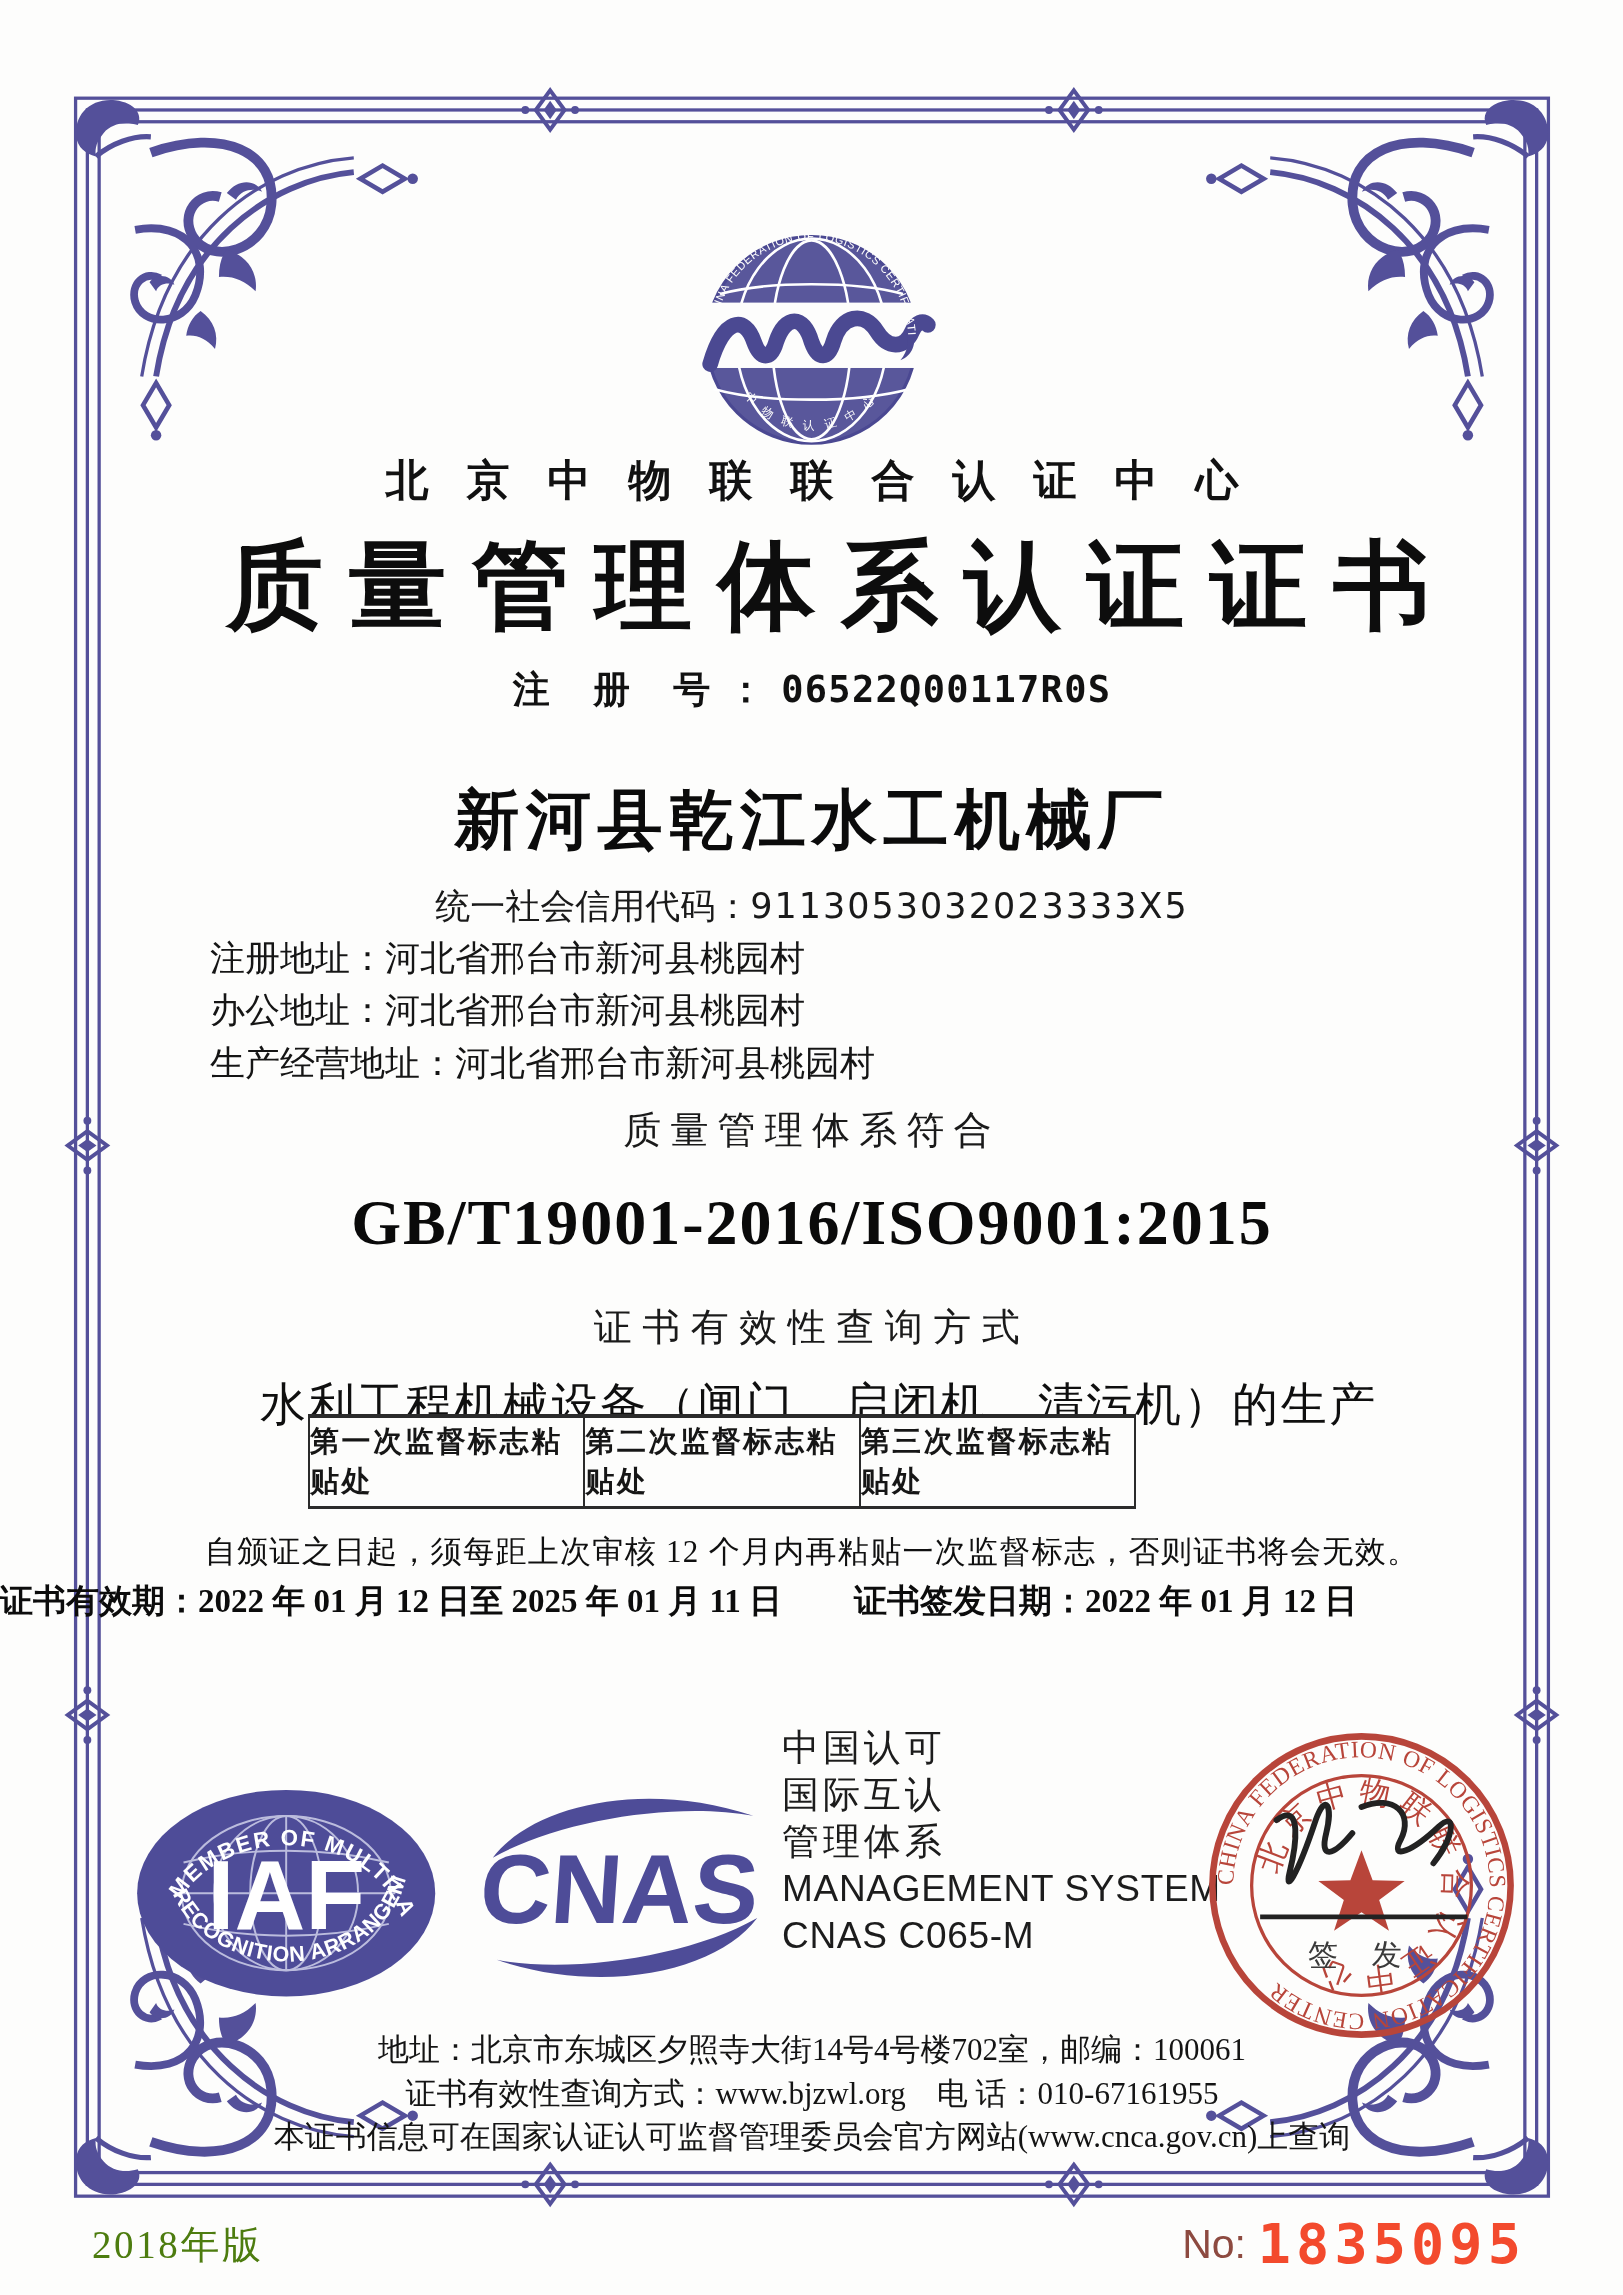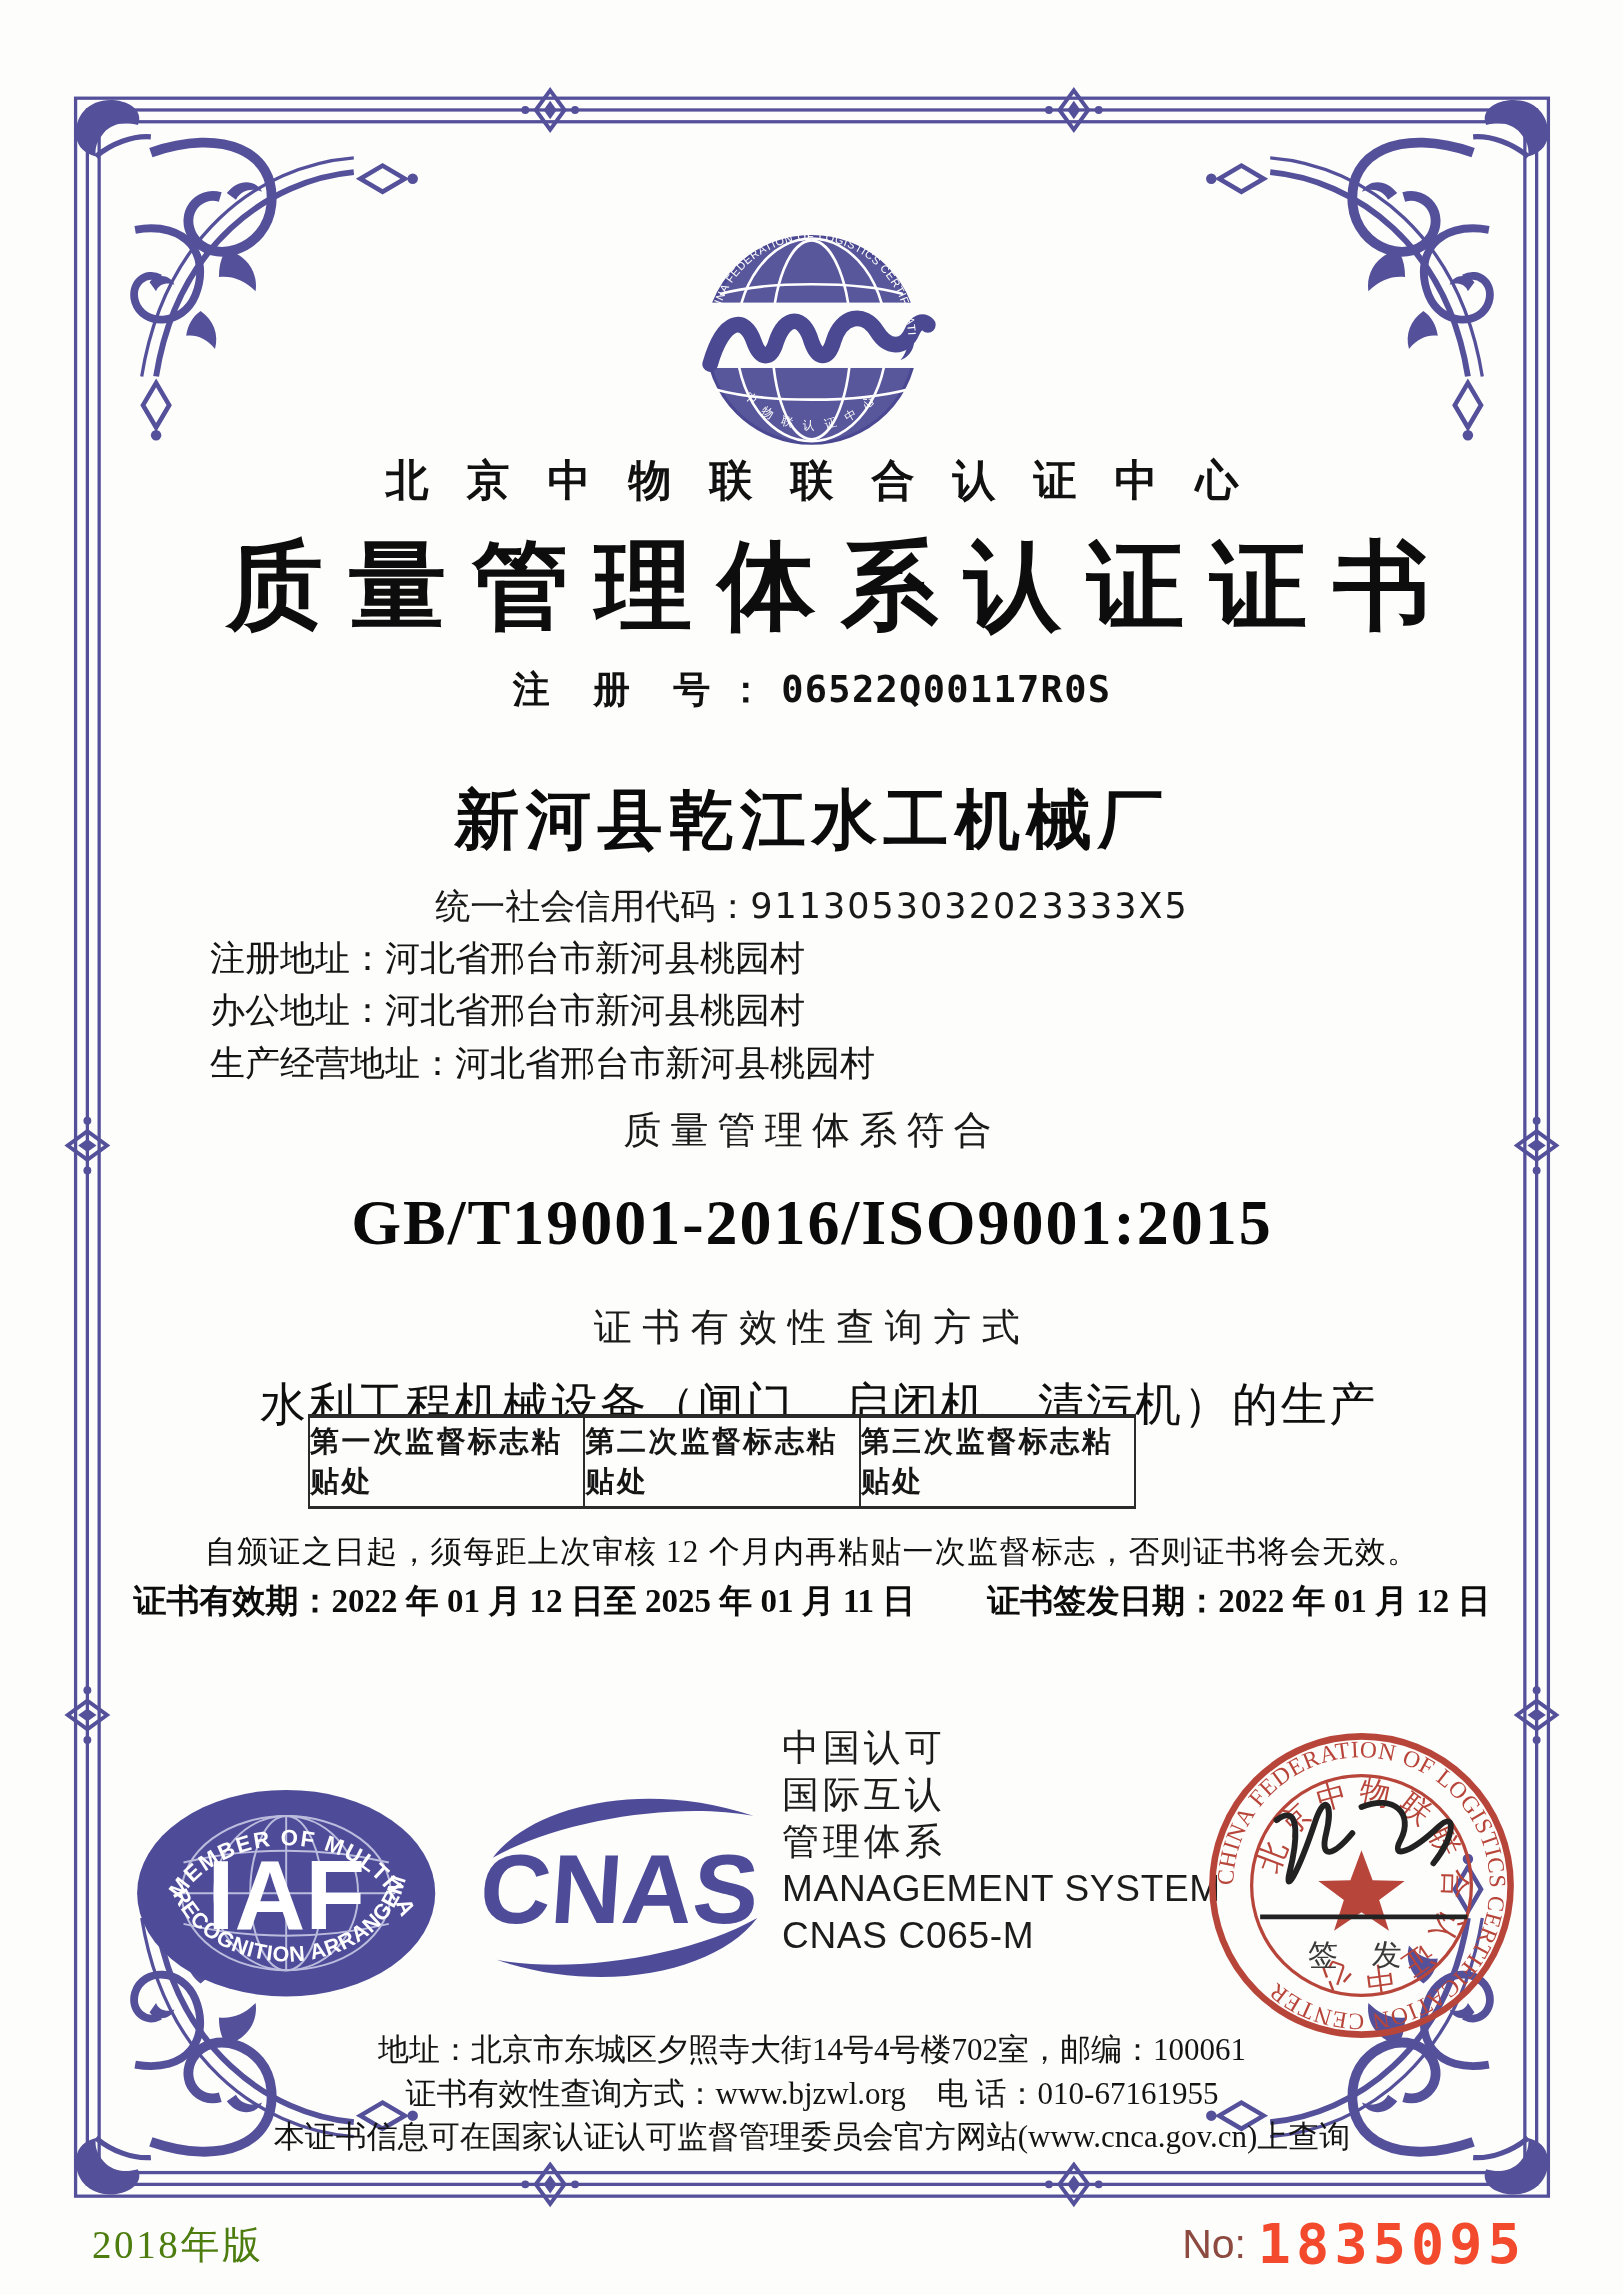--- a/index.html
+++ b/index.html
@@ -57,21 +57,21 @@
     background:#fdfdfc;box-sizing:border-box;
   }
   .sup-cell{
     flex:1;display:flex;align-items:center;justify-content:center;
     font-size:29px;font-weight:bold;letter-spacing:2.6px;color:#161616;
     border-right:2px solid #2b2b2b;
   }
   .sup-cell:last-child{border-right:none;border-radius:20px;}
 
   .note-line{top:1531px;font-size:31px;letter-spacing:1.3px;color:#101010;}
-  .dates-row{top:1579px;display:flex;justify-content:center;gap:72px;font-size:33px;font-weight:bold;color:#0c0c0c;left:0;right:0;}
+  .dates-row{top:1579px;display:flex;justify-content:flex-start;gap:72px;font-size:33px;font-weight:bold;color:#0c0c0c;left:0;right:0;}
 
   
   .accred-block{left:782px;top:1724px;line-height:47px;}
   .accred-cn{font-size:37px;letter-spacing:3.9px;color:#1c1c1c;font-family:"Liberation Sans","DejaVu Sans",sans-serif;}
   .accred-en{font-size:37px;color:#1c1c1c;font-family:"Liberation Sans","DejaVu Sans",sans-serif;letter-spacing:0.7px;}
 
   .footer-info{line-height:43px;font-size:31px;color:#141414;}
   .fi{left:0;right:0;text-align:center;position:absolute;}
   .fi1{top:2028px;}
   .fi2{top:2072px;}

